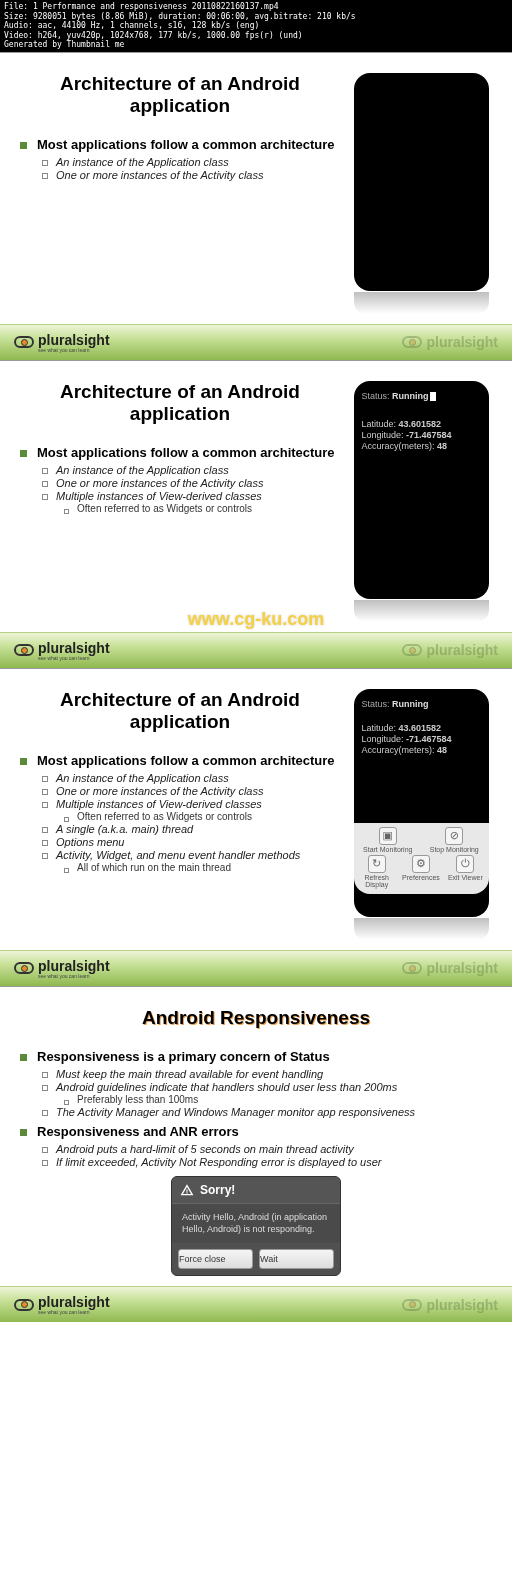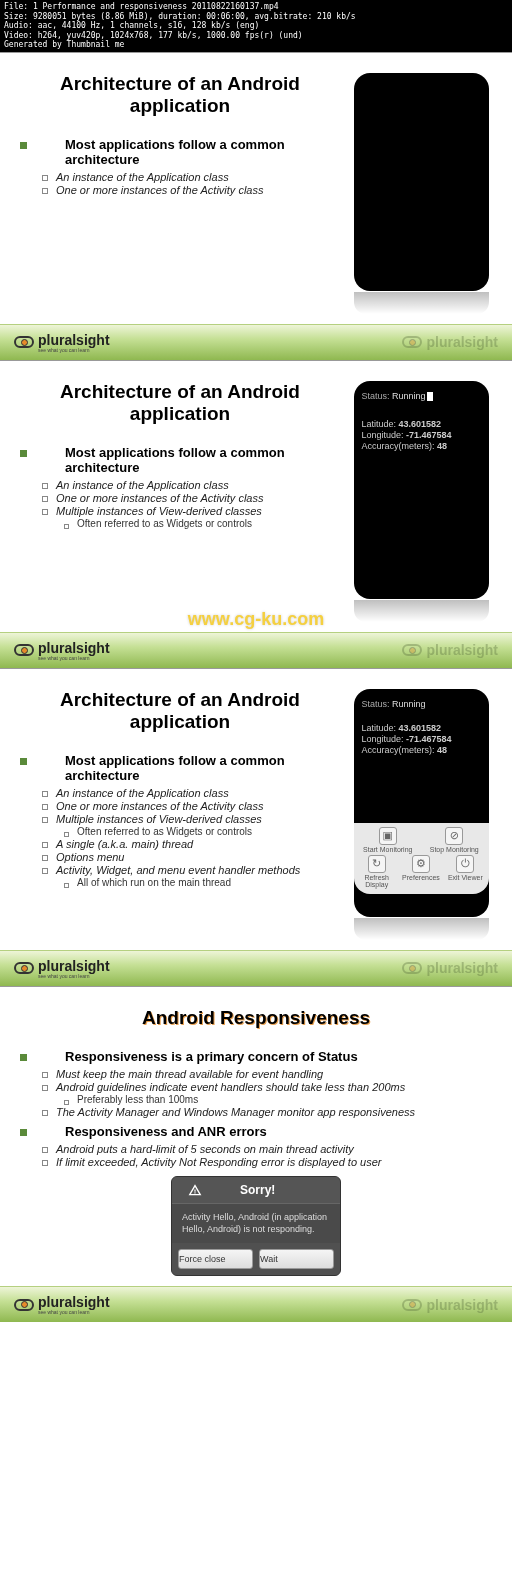--- a/index.html
+++ b/index.html
@@ -8,36 +8,36 @@
 .meta-header { background: #000; color: #fff; font-size: 8px; padding: 2px 4px; line-height: 1.2; font-family: monospace; }
 
 .slide { width: 100%; background: #fff; border-top: 1px solid #999; position: relative; }
 .slide-content { padding: 20px 20px 10px 20px; display: flex; }
 .text-col { flex: 1; }
 .device-col { width: 142px; margin-left: 10px; display: flex; flex-direction: column; align-items: center; }
 
 h1 { font-size: 19px; font-weight: bold; text-align: center; margin-bottom: 20px; color: #000; }
 h1.orange-shadow { text-shadow: 1px 1px 0 #e8a050; }
 
-.bullet-main { display: flex; align-items: flex-start; margin-bottom: 4px; gap: 28px; }
+.bullet-main { display: flex; align-items: flex-start; margin-bottom: 4px; }
 .bullet-main .sq { width: 7px; height: 7px; background: #5a8a3a; margin-right: 10px; margin-top: 5px; flex-shrink: 0; }
 .bullet-main .txt { font-weight: bold; font-size: 13px; color: #000; }
 
 .bullet-sub { display: flex; align-items: flex-start; margin-left: 22px; margin-bottom: 1px; }
 .bullet-sub .box { width: 6px; height: 6px; border: 1px solid #888; margin-right: 8px; margin-top: 4px; flex-shrink: 0; }
 .bullet-sub .txt { font-size: 11px; color: #222; font-style: italic; }
 
 .bullet-sub2 { display: flex; align-items: flex-end; margin-left: 44px; margin-bottom: 1px; }
 .bullet-sub2 .box { width: 5px; height: 5px; border: 1px solid #888; margin-right: 8px; margin-top: 4px; flex-shrink: 0; }
 .bullet-sub2 .txt { font-size: 10px; color: #333; }
 
 .device { width: 135px; background: #000; border-radius: 16px; padding: 10px 8px 10px 8px; color: #bbb; font-size: 9px; }
 .device.h218 { height: 218px; }
 .device .status { color: #aaa; font-size: 9px; margin-bottom: 8px; }
-.device .status b { font-weight: normal; color: #ddd; }
+.device .status b { font-weight: bold; color: #ddd; }
 .device .line { font-size: 9px; color: #ccc; margin-bottom: 1px; }
 .device .val { font-weight: bold; }
 .device .cursor { display:inline-block; width:6px; height:9px; background:#fff; margin-left:1px; vertical-align:middle; }
 
 .reflect { width: 135px; height: 22px; background: linear-gradient(to bottom, rgba(0,0,0,0.25), rgba(0,0,0,0)); border-radius: 0 0 12px 12px; margin-top: 1px; }
 
 .device-btns { background: #e8e8e8; margin: 0 -8px -10px -8px; border-radius: 0 0 16px 16px; padding: 4px 2px 6px 2px; display: grid; grid-template-columns: 1fr 1fr; gap: 2px; }
 .device-btn { text-align: center; font-size: 7px; color: #555; }
 .device-btn .ic { width: 18px; height: 18px; border: 1px solid #999; border-radius: 3px; margin: 0 auto 1px auto; display: flex; align-items: center; justify-content: center; font-size: 11px; color: #666; background: #f5f5f5; }
 
@@ -48,21 +48,21 @@
 .brand-text { font-size: 14px; font-weight: bold; color: #222; }
 .brand-sub { font-size: 5px; color: #444; margin-top: -1px; }
 .brand-right { opacity: 0.35; display: flex; align-items: center; }
 .brand-right .eye { border-color: #556b3a; }
 .brand-right .brand-text { color: #556b3a; }
 .timecode { position: absolute; bottom: 1px; right: 3px; font-size: 6px; color: #555; }
 
 .watermark { position: absolute; left: 50%; transform: translateX(-50%); bottom: 38px; font-size: 18px; font-weight: bold; color: #f5d040; text-shadow: 0 0 3px rgba(0,0,0,0.2); z-index: 5; pointer-events: none; }
 
 .dialog { width: 170px; margin: 8px auto 10px auto; background: #4a4a4a; border-radius: 6px; overflow: hidden; border: 1px solid #333; }
-.dialog-head { display: flex; align-items: center; padding: 6px 16px; background: #555; border-bottom: 1px solid #666; gap: 32px; }
+.dialog-head { display: flex; align-items: center; padding: 6px 8px; background: #555; border-bottom: 1px solid #666; }
 .dialog-head .warn { width: 14px; height: 14px; margin-right: 6px; }
 .dialog-head .title { color: #fff; font-size: 12px; font-weight: bold; }
 .dialog-body { padding: 8px 10px; color: #ddd; font-size: 9px; line-height: 1.3; }
 .dialog-foot { display: flex; gap: 6px; padding: 6px; background: #505050; }
 .dialog-btn { flex: 1; background: linear-gradient(#f5f5f5,#ddd); border: 1px solid #999; border-radius: 3px; text-align: left; padding: 4px 0; font-size: 9px; color: #333; }
 
 .btns-row3 { display: grid; grid-template-columns: 1fr 1fr 1fr; gap: 2px; }
 </style>
 </head>
 <body>
@@ -260,21 +260,21 @@
     <div class="bullet-main">
         <span class="sq"></span>
         <span class="txt">Responsiveness is a primary concern of Status</span>
       </div>
     <div class="bullet-sub">
         <span class="box"></span>
         <span class="txt">Must keep the main thread available for event handling</span>
       </div>
     <div class="bullet-sub">
         <span class="box"></span>
-        <span class="txt">Android guidelines indicate event handlers should take less than 200ms</span>
+        <span class="txt">Android guidelines indicate that handlers should user less than 200ms</span>
       </div>
     <div class="bullet-sub2">
         <span class="box"></span>
         <span class="txt">Preferably less than 100ms</span>
       </div>
     <div class="bullet-sub">
         <span class="box"></span>
         <span class="txt">The Activity Manager and Windows Manager monitor app responsiveness</span>
       </div>
     <div class="bullet-main" style="margin-top:6px;">

